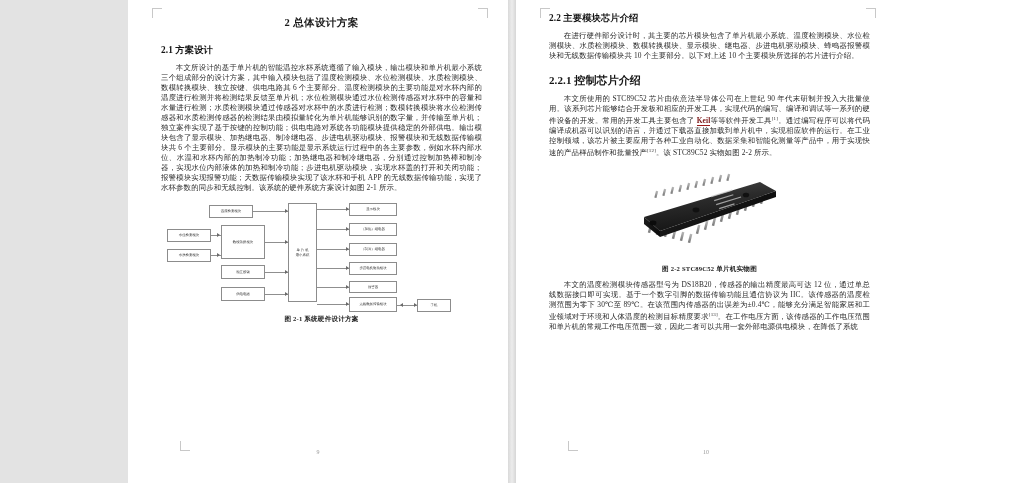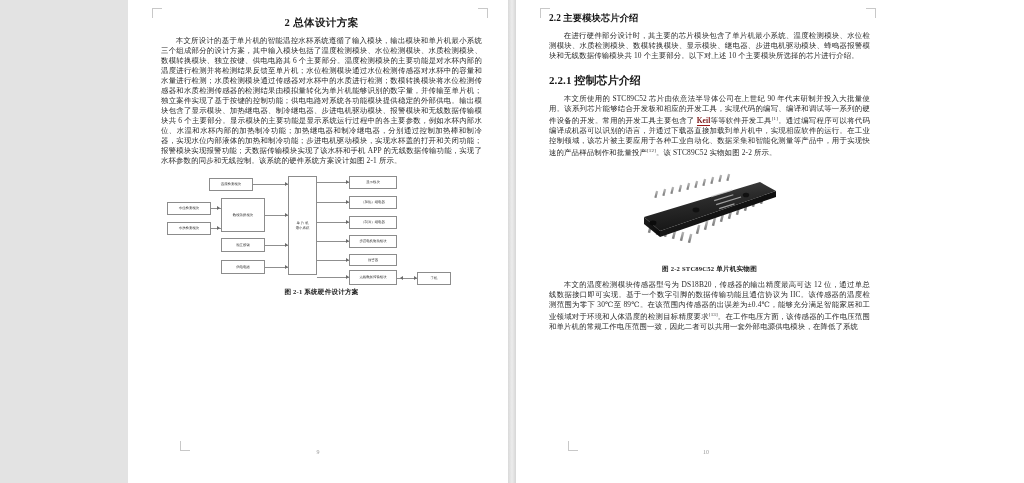--- a/index.html
+++ b/index.html
@@ -87,20 +87,21 @@
   <div class="page page-left">
 
     <div class="cmark cm-tl" style="left:24px;top:8px;"></div>
     <div class="cmark cm-tr" style="right:20px;top:8px;"></div>
     <div class="cmark cm-bl" style="left:52px;bottom:32px;"></div>
 
     <div class="content">
 
       <div class="h1">2 总体设计方案</div>
 
+      <div class="h2">2.1 方案设计</div>
 
       <div class="para">本文所设计的基于单片机的智能温控水杯系统遵循了输入模块，输出模块和单片机最小系统三个组成部分的设计方案，其中输入模块包括了温度检测模块、水位检测模块、水质检测模块、数模转换模块、独立按键、供电电路其 6 个主要部分。温度检测模块的主要功能是对水杯内部的温度进行检测并将检测结果反馈至单片机；水位检测模块通过水位检测传感器对水杯中的容量和水量进行检测；水质检测模块通过传感器对水杯中的水质进行检测；数模转换模块将水位检测传感器和水质检测传感器的检测结果由模拟量转化为单片机能够识别的数字量，并传输至单片机；独立案件实现了基于按键的控制功能；供电电路对系统各功能模块提供稳定的外部供电。输出模块包含了显示模块、加热继电器、制冷继电器、步进电机驱动模块、报警模块和无线数据传输模块共 6 个主要部分。显示模块的主要功能是显示系统运行过程中的各主要参数，例如水杯内部水位、水温和水杯内部的加热制冷功能；加热继电器和制冷继电器，分别通过控制加热棒和制冷器，实现水位内部液体的加热和制冷功能；步进电机驱动模块，实现水杯盖的打开和关闭功能；报警模块实现报警功能；天数据传输模块实现了该水杯和手机 APP 的无线数据传输功能，实现了水杯参数的同步和无线控制。该系统的硬件系统方案设计如图 2-1 所示。</div>
 
       <div class="diagram">
 
         <div class="dbox" style="left:48px;top:4px;width:44px;height:13px;">温度检测模块</div>
 
         <div class="dbox" style="left:6px;top:28px;width:44px;height:13px;">水位检测模块</div>
 
         <div class="dbox" style="left:6px;top:48px;width:44px;height:13px;">水质检测模块</div>

